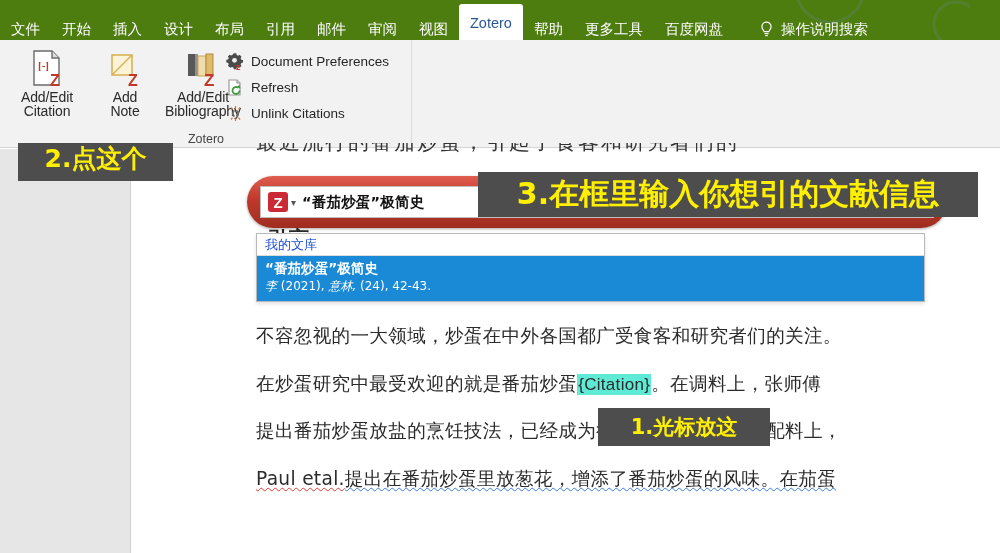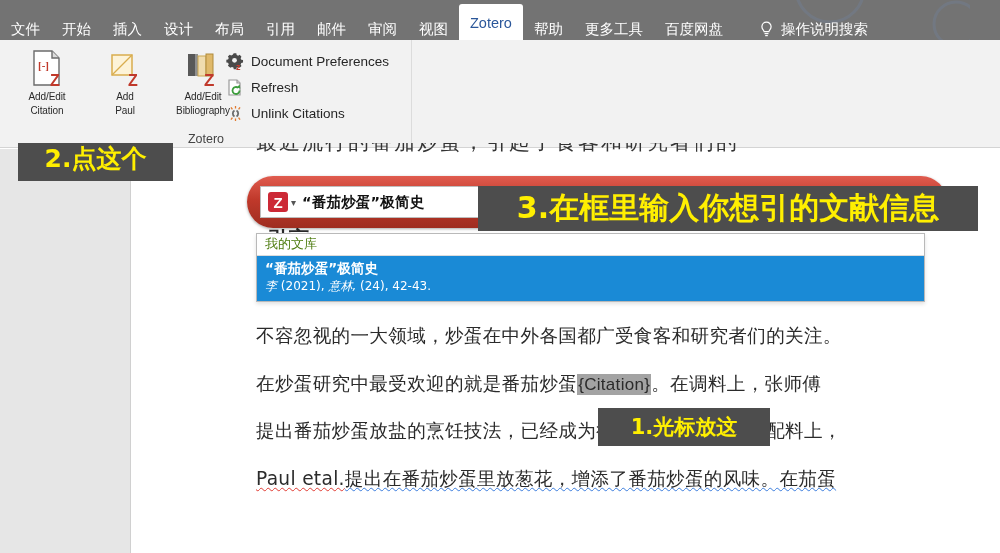--- a/index.html
+++ b/index.html
@@ -7,21 +7,21 @@
     width: 1000px; height: 553px;
     overflow: hidden;
     font-family: "Liberation Sans", "DejaVu Sans", sans-serif;
     background: #ffffff;
   }
   #app { position: relative; width: 1000px; height: 553px; overflow: hidden; }
 
   
   .tabbar {
     position: absolute; top: 0; left: 0; width: 1000px; height: 44px;
-    background: #737373;
+    background: #4d7c0f;
     display: flex; align-items: flex-end;
     overflow: hidden;
   }
   .tabbar-deco {
     position: absolute; top: -30px; right: 30px; width: 260px; height: 90px;
     opacity: .18; pointer-events: none;
   }
   .tab {
     position: relative;
     height: 30px; line-height: 30px;
@@ -58,21 +58,21 @@
     position: absolute; bottom: 2px; left: 0; width: 412px;
     text-align: center; font-size: 12.5px; color: #444;
   }
   .big-buttons { position: absolute; top: 6px; left: 8px; display: flex; }
   .big-btn {
     width: 78px; padding-top: 2px;
     text-align: center; cursor: default;
   }
   .big-btn .ico { height: 42px; display: flex; align-items: center; justify-content: center; }
   .big-btn .lbl {
-    font-size: 10px; color: #2a2a2a; line-height: 14px;
+    font-size: 14px; color: #2a2a2a; line-height: 14px;
     letter-spacing: -0.1px;
   }
   .small-buttons { position: absolute; top: 8px; left: 226px; }
   .small-btn {
     display: flex; align-items: center; gap: 6px;
     height: 26px; cursor: default;
   }
   .small-btn .ico { width: 19px; height: 19px; display:flex; align-items:center; justify-content:center; }
   .small-btn .lbl { font-size: 13.5px; color: #262626; white-space: nowrap; }
 
@@ -115,21 +115,21 @@
     white-space: nowrap;
   }
   .p1 { top: 126px; }
   .p2 { top: 174px; }
   .p3 { top: 222px; }
   .p4 { top: 269px; }
   .p5 { top: 317px; }
   .p6 { top: 364px; }
 
   .citation-field {
-    background: #a3a3a3; padding: 1px 1px; color: #2b2b2b;
+    background: #5eead4; padding: 1px 1px; color: #2b2b2b;
     font-family: "Liberation Sans", sans-serif; font-size: 17px;
   }
   .sq-red {
     text-decoration: underline wavy #e03b33;
     text-decoration-thickness: 1px;
     text-underline-offset: 2px;
   }
   .sq-blue {
     text-decoration: underline wavy #3b7ddd;
     text-decoration-thickness: 1px;
@@ -172,22 +172,22 @@
 
   
   .dropdown {
     position: absolute; top: 84px; left: 124px;
     width: 669px; border: 1px solid #b9b9b9;
     background: #ffffff;
     box-shadow: 0 2px 4px rgba(0,0,0,.12);
   }
   .dd-header {
     height: 22px; line-height: 22px; padding-left: 8px;
-    font-family: Liberation Mono, monospace;
-    font-size: 13px; color: #4d7c0f;
+    font-family: Liberation Sans, sans-serif;
+    font-size: 13px; color: #1d4ed8;
     border-bottom: 1px solid #dcdcdc;
     background: #ffffff;
   }
   .dd-item {
     background: #1a8ad6; color: #ffffff;
     padding: 4px 8px 6px 8px;
   }
   .dd-title {
     font-family: "DejaVu Sans", sans-serif;
     font-size: 13.6px; font-weight: bold; line-height: 17px;
@@ -202,21 +202,21 @@
   .callout {
     position: absolute;
     background: #4d4d4d;
     color: #ffef00;
     font-family: "DejaVu Sans", sans-serif;
     font-weight: bold;
     display: flex; align-items: center; justify-content: center;
     white-space: nowrap;
   }
   .callout-2 { top: 143px; left: 18px; width: 155px; height: 38px; font-size: 25px; padding-bottom: 8px; }
-  .callout-3 { top: 172px; left: 478px; width: 500px; height: 45px; font-size: 30px; margin-top: 14px; }
+  .callout-3 { top: 172px; left: 478px; width: 500px; height: 45px; font-size: 30px; }
   .callout-1 { top: 408px; left: 598px; width: 172px; height: 38px; font-size: 21px; }
 </style>
 </head>
 <body>
 
 <div id="app">
 
   <div class="tabbar">
     <svg class="tabbar-deco" viewBox="0 0 260 90">
       <circle cx="120" cy="18" r="34" fill="none" stroke="#6f93c6" stroke-width="3"></circle>
@@ -270,21 +270,21 @@
 
         <div class="big-btn">
           <div class="ico">
             <svg width="36" height="40" viewBox="0 0 36 40">
               <rect x="5" y="6" width="20" height="20" fill="#fdf3d8" stroke="#d9ad4e" stroke-width="1.5"></rect>
               <path d="M5 26 L25 6" stroke="#d9ad4e" stroke-width="1.3" fill="none"></path>
               <text x="21" y="37" font-family="Liberation Sans, sans-serif" font-size="16" font-weight="bold" fill="#c0392b">Z</text>
             </svg>
           </div>
           <div class="lbl">Add</div>
-          <div class="lbl">Paul</div>
+          <div class="lbl">Note</div>
         </div>
 
         <div class="big-btn">
           <div class="ico">
             <svg width="36" height="40" viewBox="0 0 36 40">
               <rect x="3" y="5" width="7" height="22" fill="#585858"></rect>
               <rect x="10" y="5" width="3" height="22" fill="#8f8f8f"></rect>
               <rect x="13" y="7" width="8" height="20" fill="#f0dcae" stroke="#c9a550" stroke-width="1"></rect>
               <rect x="21" y="5" width="7" height="22" fill="#e0b96a" stroke="#b08b3c" stroke-width="1"></rect>
               <text x="19" y="37" font-family="Liberation Sans, sans-serif" font-size="17" font-weight="bold" fill="#c0392b">Z</text>

